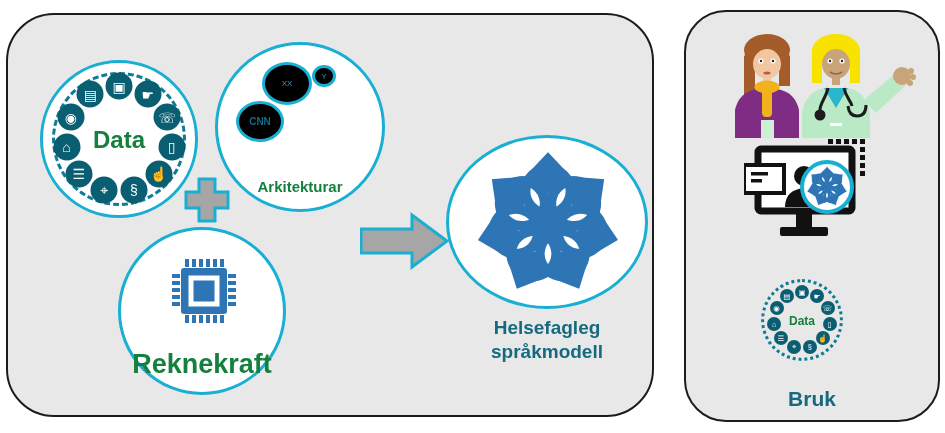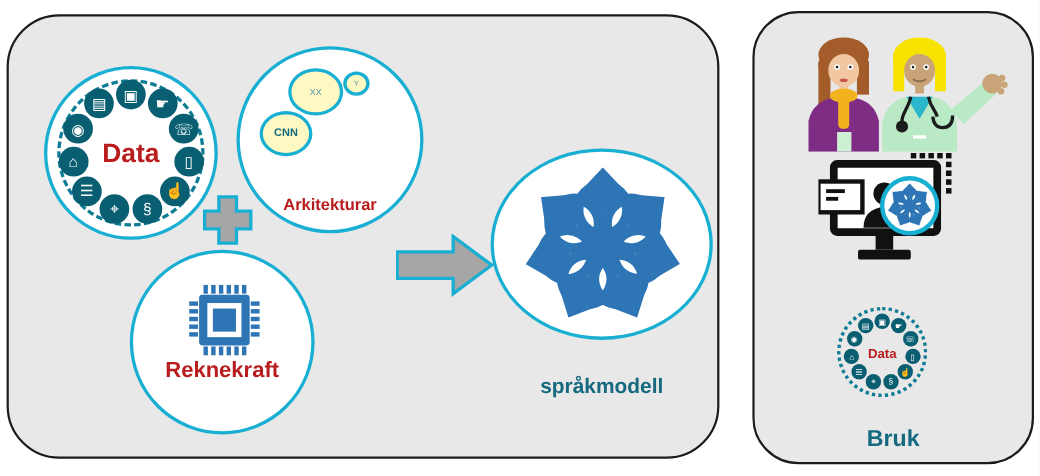--- a/index.html
+++ b/index.html
@@ -2,45 +2,45 @@
 <html><head>
 <meta charset="utf-8">
 <style>
   html,body{margin:0;padding:0;background:#ffffff;}
   .canvas{position:relative;width:945px;height:433px;font-family:"Liberation Sans",sans-serif;overflow:hidden;}
   .panel{position:absolute;background:#E8E8E8;border:2px solid #1b1b1b;border-radius:48px;}
   #panel-left{left:6px;top:13px;width:644px;height:400px;}
   #panel-right{left:684px;top:10px;width:252px;height:408px;border-radius:42px;}
 
   .circle{position:absolute;border-radius:50%;background:#ffffff;border:3px solid #18AFD3;box-sizing:border-box;}
-  .circle-label{position:absolute;left:0;right:0;text-align:center;color:#b91c1c;font-weight:bold;}
+  .circle-label{position:absolute;left:0;right:0;text-align:center;color:#15803d;font-weight:bold;}
 
   
   #data-circle{left:32px;top:45px;width:158px;height:158px;}
   #data-circle .dashed-ring{position:absolute;inset:9px;border:3px dashed #0E7C94;border-radius:50%;}
   #data-circle .circle-label{top:63px;font-size:24px;}
   .ring{position:absolute;inset:0;}
   .ring-icon{position:absolute;transform:translate(-50%,-50%);background:#0A5E72;color:#ffffff;border-radius:50%;
              display:flex;align-items:center;justify-content:center;}
   #data-circle .ring-icon{width:27px;height:27px;font-size:14px;}
 
   
   #arch-circle{left:207px;top:27px;width:170px;height:170px;}
-  .subcircle{position:absolute;border-radius:50%;background:#fef9c3;border:3px solid #18AFD3;box-sizing:border-box;
+  .subcircle{position:absolute;border-radius:50%;background:#000000;border:3px solid #18AFD3;box-sizing:border-box;
              display:flex;align-items:center;justify-content:center;text-align:center;color:#156A80;font-weight:bold;}
   #sub-xx{left:44px;top:17px;width:50px;height:43px;font-size:8px;color:#4E94A6;font-weight:normal;}
   #sub-y{left:94px;top:20px;width:24px;height:22px;font-size:7px;color:#4E94A6;font-weight:normal;}
   #sub-cnn{left:18px;top:56px;width:48px;height:41px;font-size:10px;}
   #sub-transformer{left:74px;top:53px;width:66px;height:62px;font-size:10px;line-height:1.15;}
   #arch-circle .circle-label{top:133px;font-size:15px;}
 
   
   #compute-circle{left:110px;top:212px;width:168px;height:168px;}
   #compute-circle .chip{position:absolute;left:50px;top:28px;}
-  #compute-circle .circle-label{top:96px;font-size:20px;}
+  #compute-circle .circle-label{top:119px;font-size:27px;}
 
   
   .shape{position:absolute;}
   #plus-sign{left:176px;top:162px;}
   #arrow-right{left:352px;top:197px;}
 
   
   #model-ellipse{left:438px;top:120px;width:202px;height:174px;border-radius:50%;}
   #model-ellipse svg{position:absolute;left:24px;top:11px;}
   #model-label{position:absolute;left:438px;top:301px;width:202px;text-align:center;color:#156A80;
@@ -163,21 +163,21 @@
     <svg class="shape" id="arrow-right" width="90" height="60" viewBox="0 0 90 60">
       <polygon points="1,17 52,17 52,3 87,29 52,55 52,41 1,41" fill="#A6A6A6" stroke="#18AFD3" stroke-width="3"></polygon>
     </svg>
 
     <div class="circle" id="model-ellipse">
       <svg width="150" height="150" viewBox="0 0 100 100">
         <use href="#flower"></use>
       </svg>
     </div>
     <div id="model-label">
-      <br>
+      <span>Helsefagleg</span><br>
       <span>språkmodell</span>
     </div>
   </section>
 
   <section class="panel" id="panel-right">
 
     <svg id="people" width="198" height="110" viewBox="0 0 198 110">
 
       <g>
         <rect x="20" y="18" width="46" height="26" rx="14" fill="#A35C2A"></rect>

